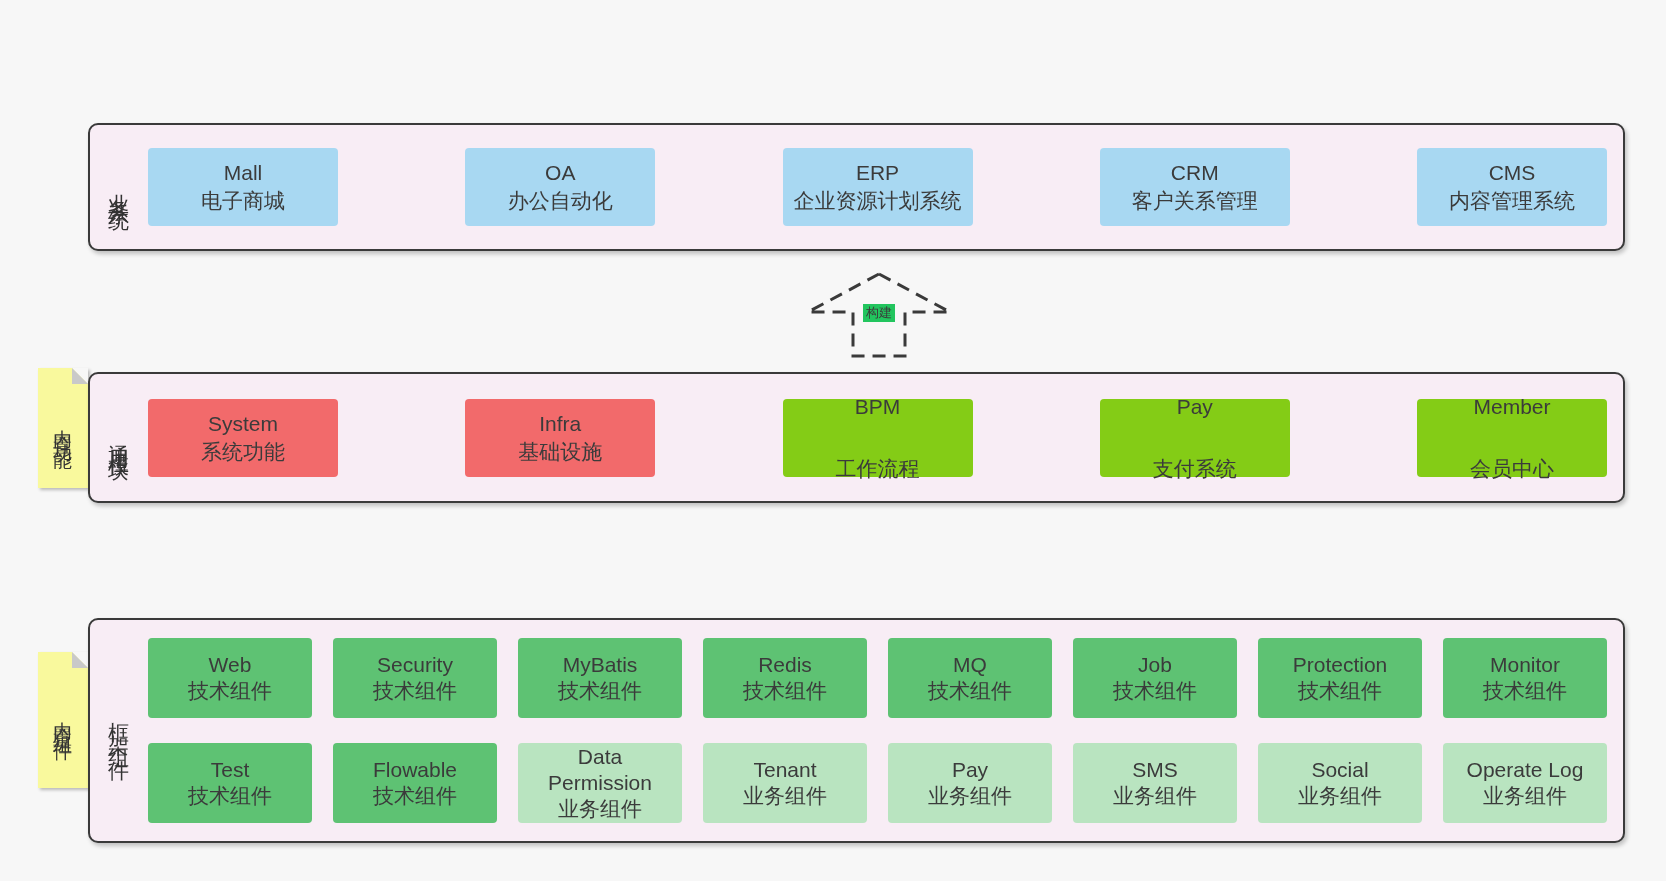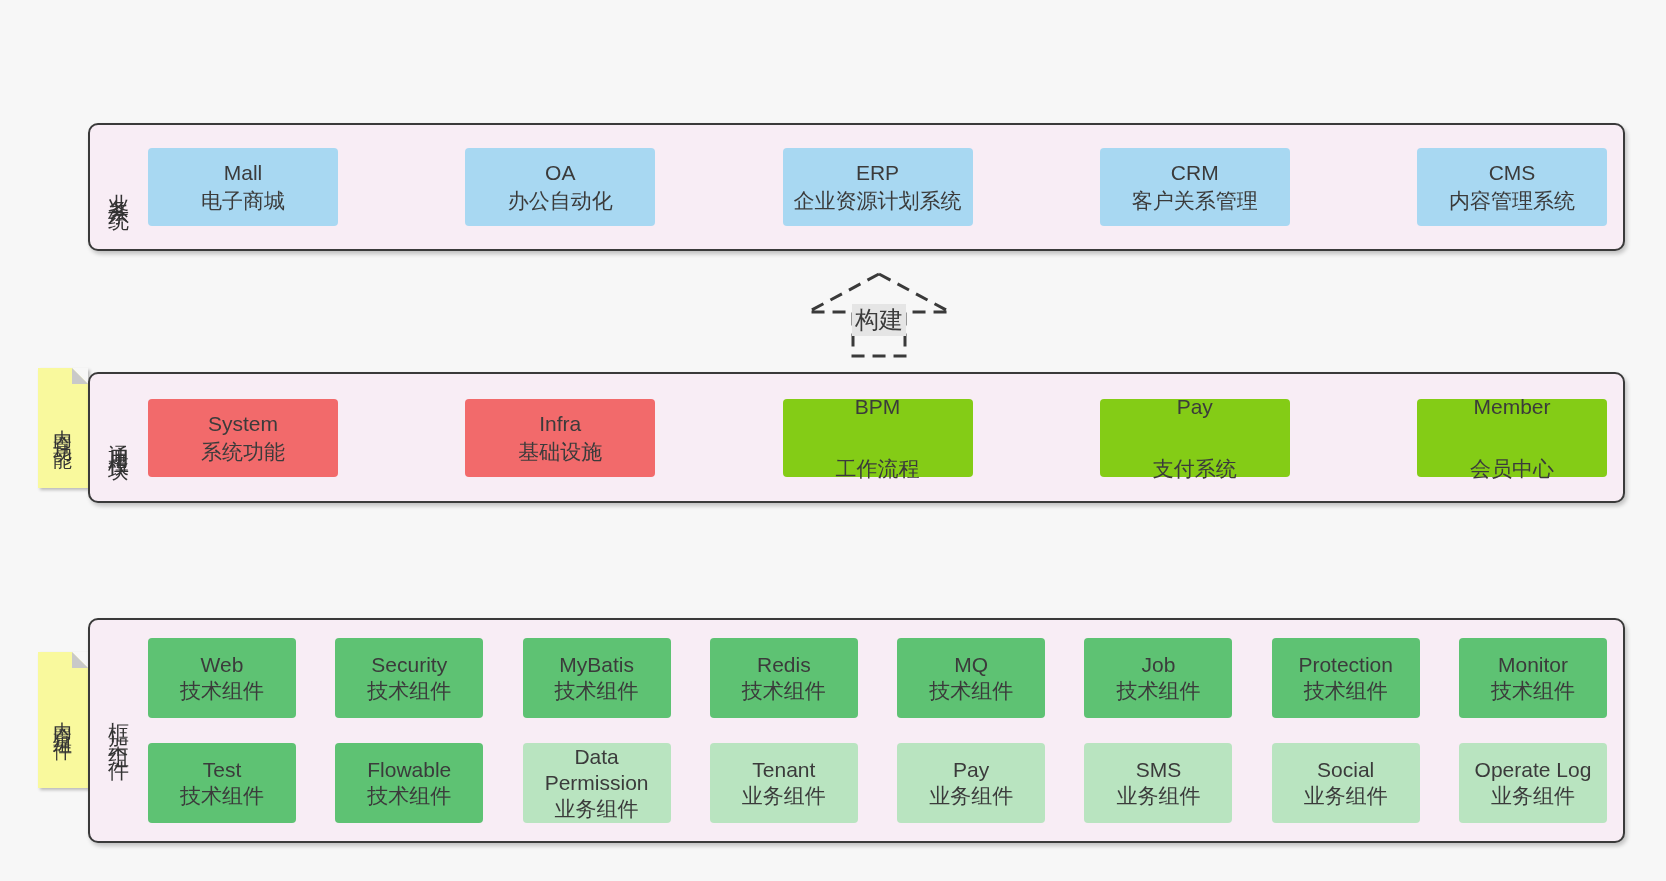--- a/index.html
+++ b/index.html
@@ -33,21 +33,21 @@
   }
   .rows { flex: 1; display: flex; flex-direction: column; justify-content: center; gap: 25px; padding-right: 16px; }
   .rows .boxes { flex: none; padding-right: 0; }
 
   .box {
     border-radius: 4px;
     display: flex; flex-direction: column; justify-content: center; align-items: center;
     text-align: center; font-size: 21px; line-height: 1.32; color: #3b3b3b;
   }
   .band1 .box, .band2 .box { width: 190px; height: 78px; }
-  .band3 .box { width: 148px; height: 80px; line-height: 1.25; }
+  .band3 .box { width: 164px; height: 80px; line-height: 1.25; }
   .band3 .box-name { max-width: 122px; }
 
   .c-blue   { background: #a8d8f2; }
   .c-red    { background: #f26a6b; }
   .c-pink   { background: #84cc16; gap: 34px; }
   .c-green  { background: #5ec273; }
   .c-lgreen { background: #b9e4c0; }
 
   
   .sticky {
@@ -69,21 +69,21 @@
     background: #c9c9c9; clip-path: polygon(0 0, 100% 100%, 0 100%);
   }
 
   
   .arrow { position: absolute; width: 146px; height: 86px; z-index: 1; }
   .arrow1 { left: 806px; top: 272px; }
   .arrow2 { left: 820px; top: 516px; }
   .arrow svg { display: block; width: 100%; height: 100%; }
   .arrow-label {
     position: absolute; left: 50%; top: 32px; transform: translateX(-50%);
-    background: #e5e5e5; padding: 0 3px; font-size: 24px; white-space: nowrap; color: #3b3b3b;
+    background: #22c55e; padding: 0 3px; font-size: 13px; white-space: nowrap; color: #3b3b3b;
   }
 </style>
 </head>
 <body>
 
 <div class="stage">
 
   <section class="band band1">
     <div class="band-label">
       <span class="vtext">业务系统</span>

